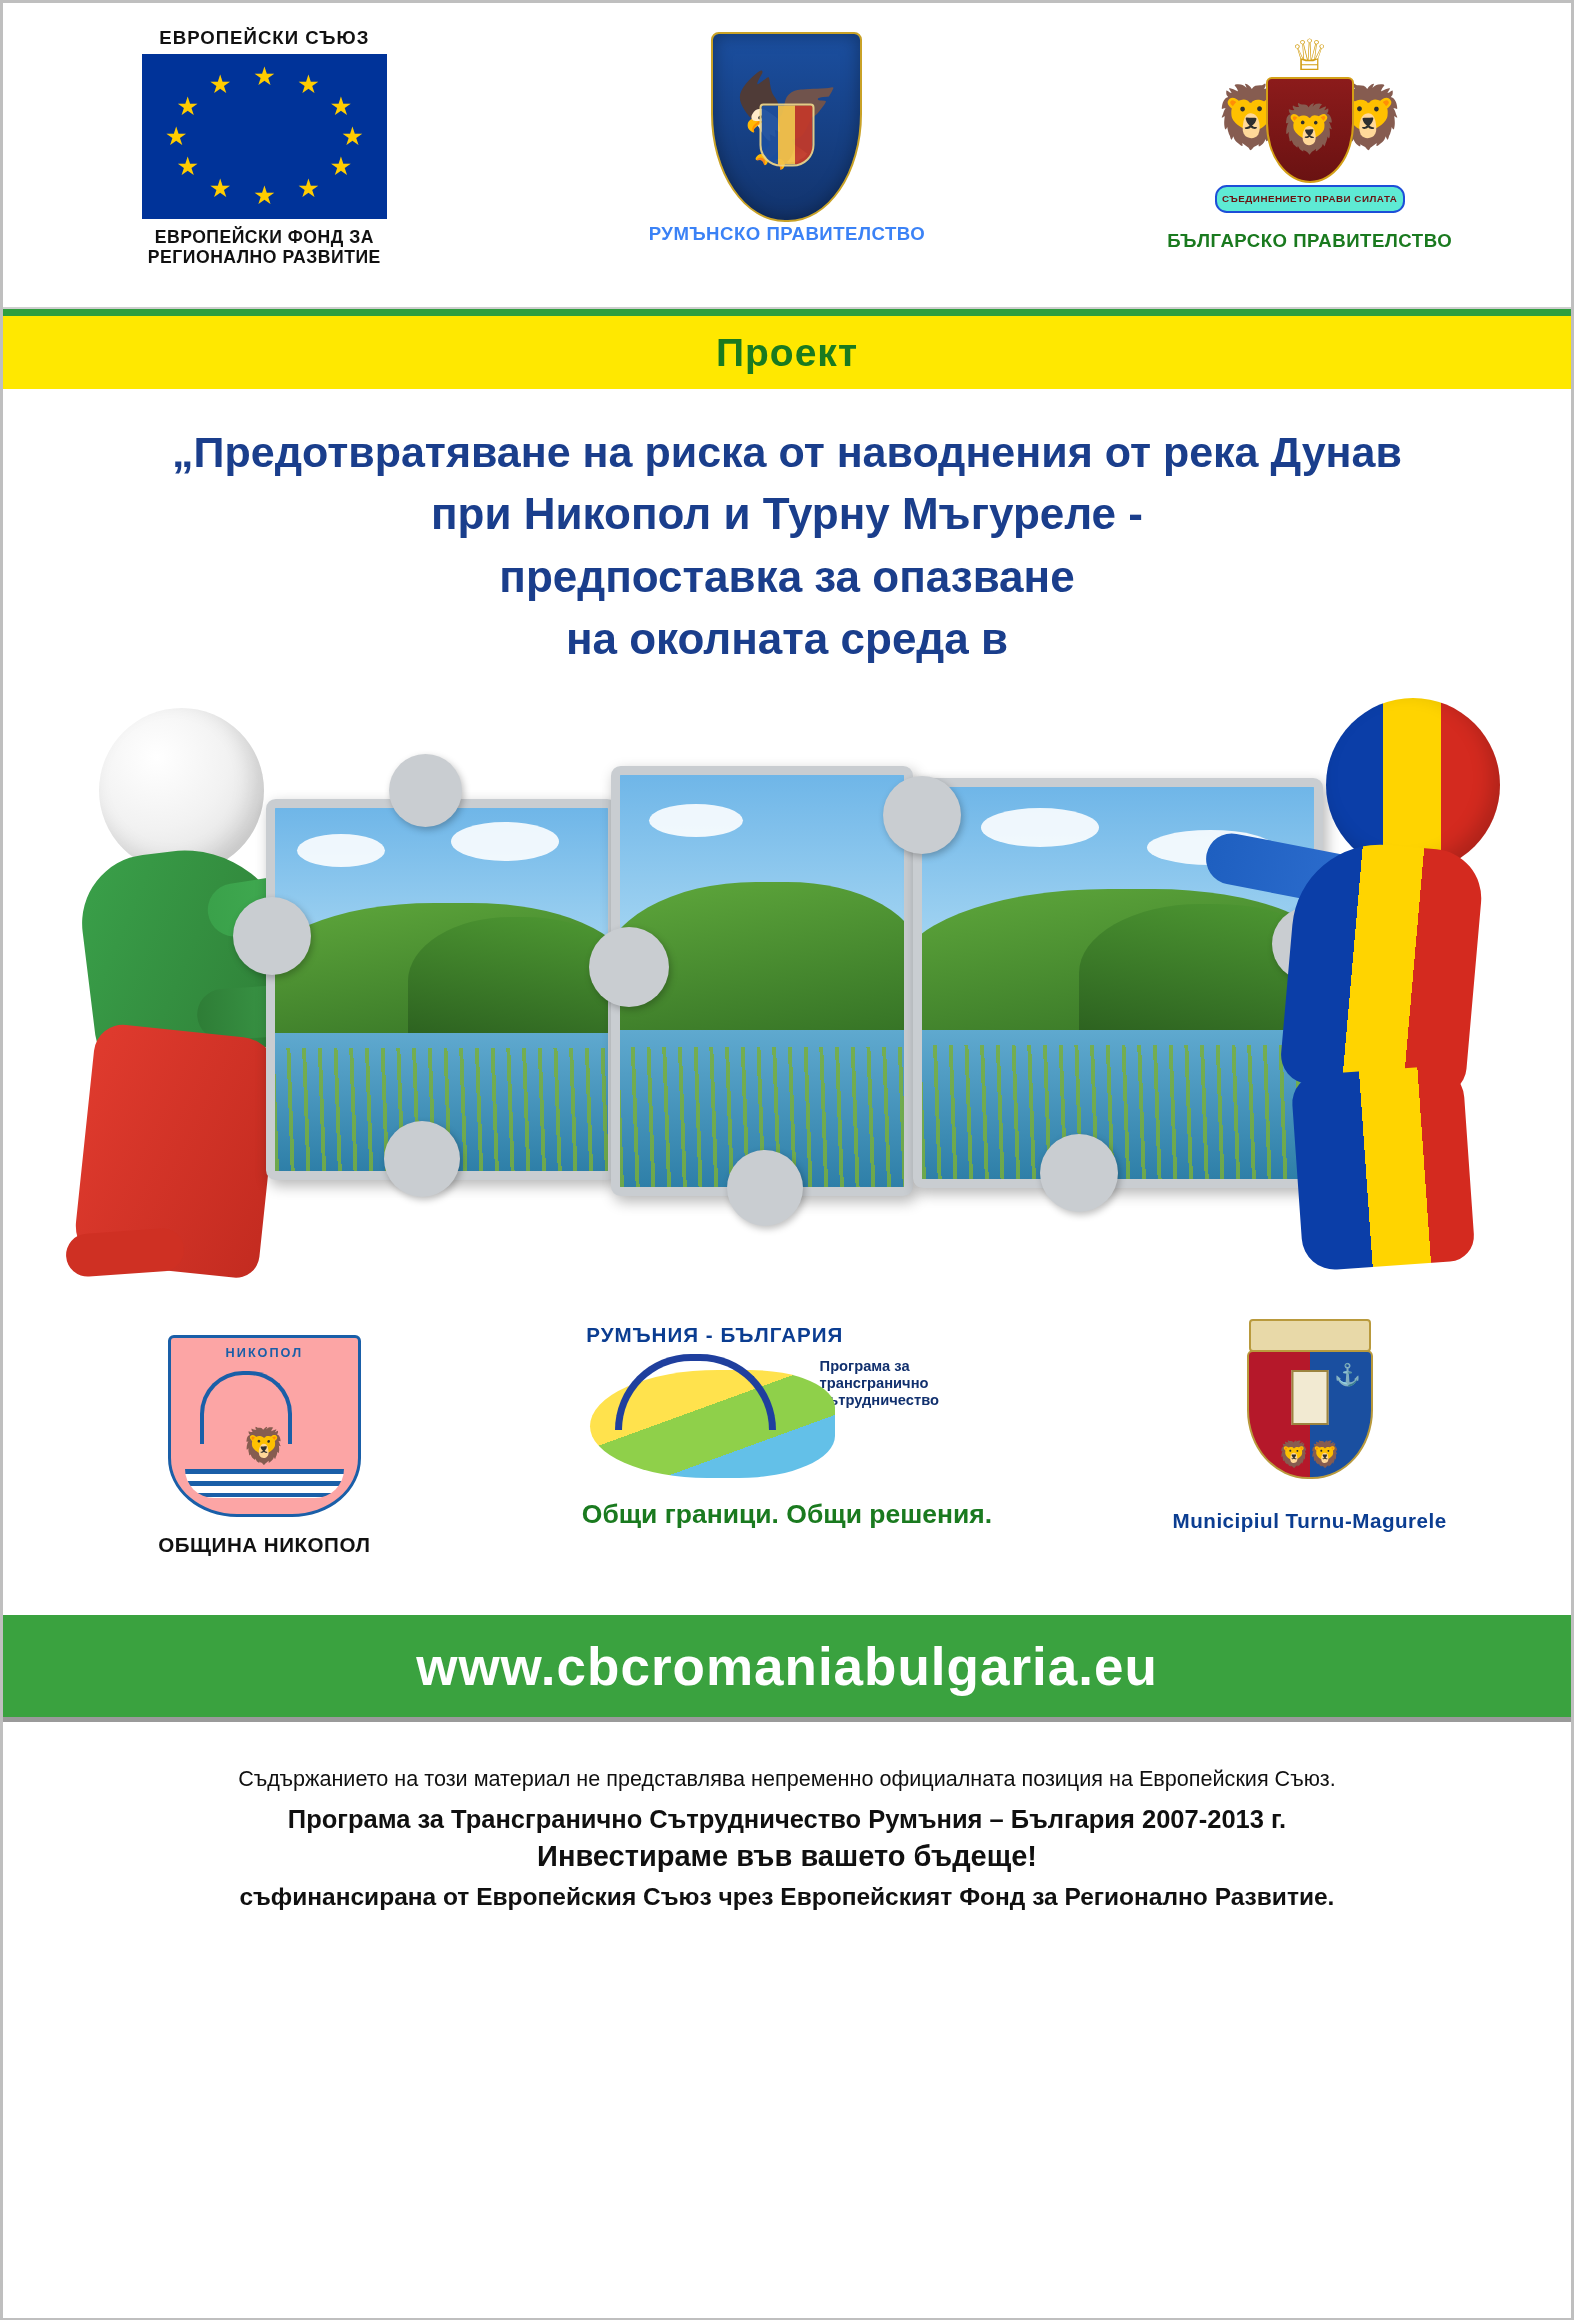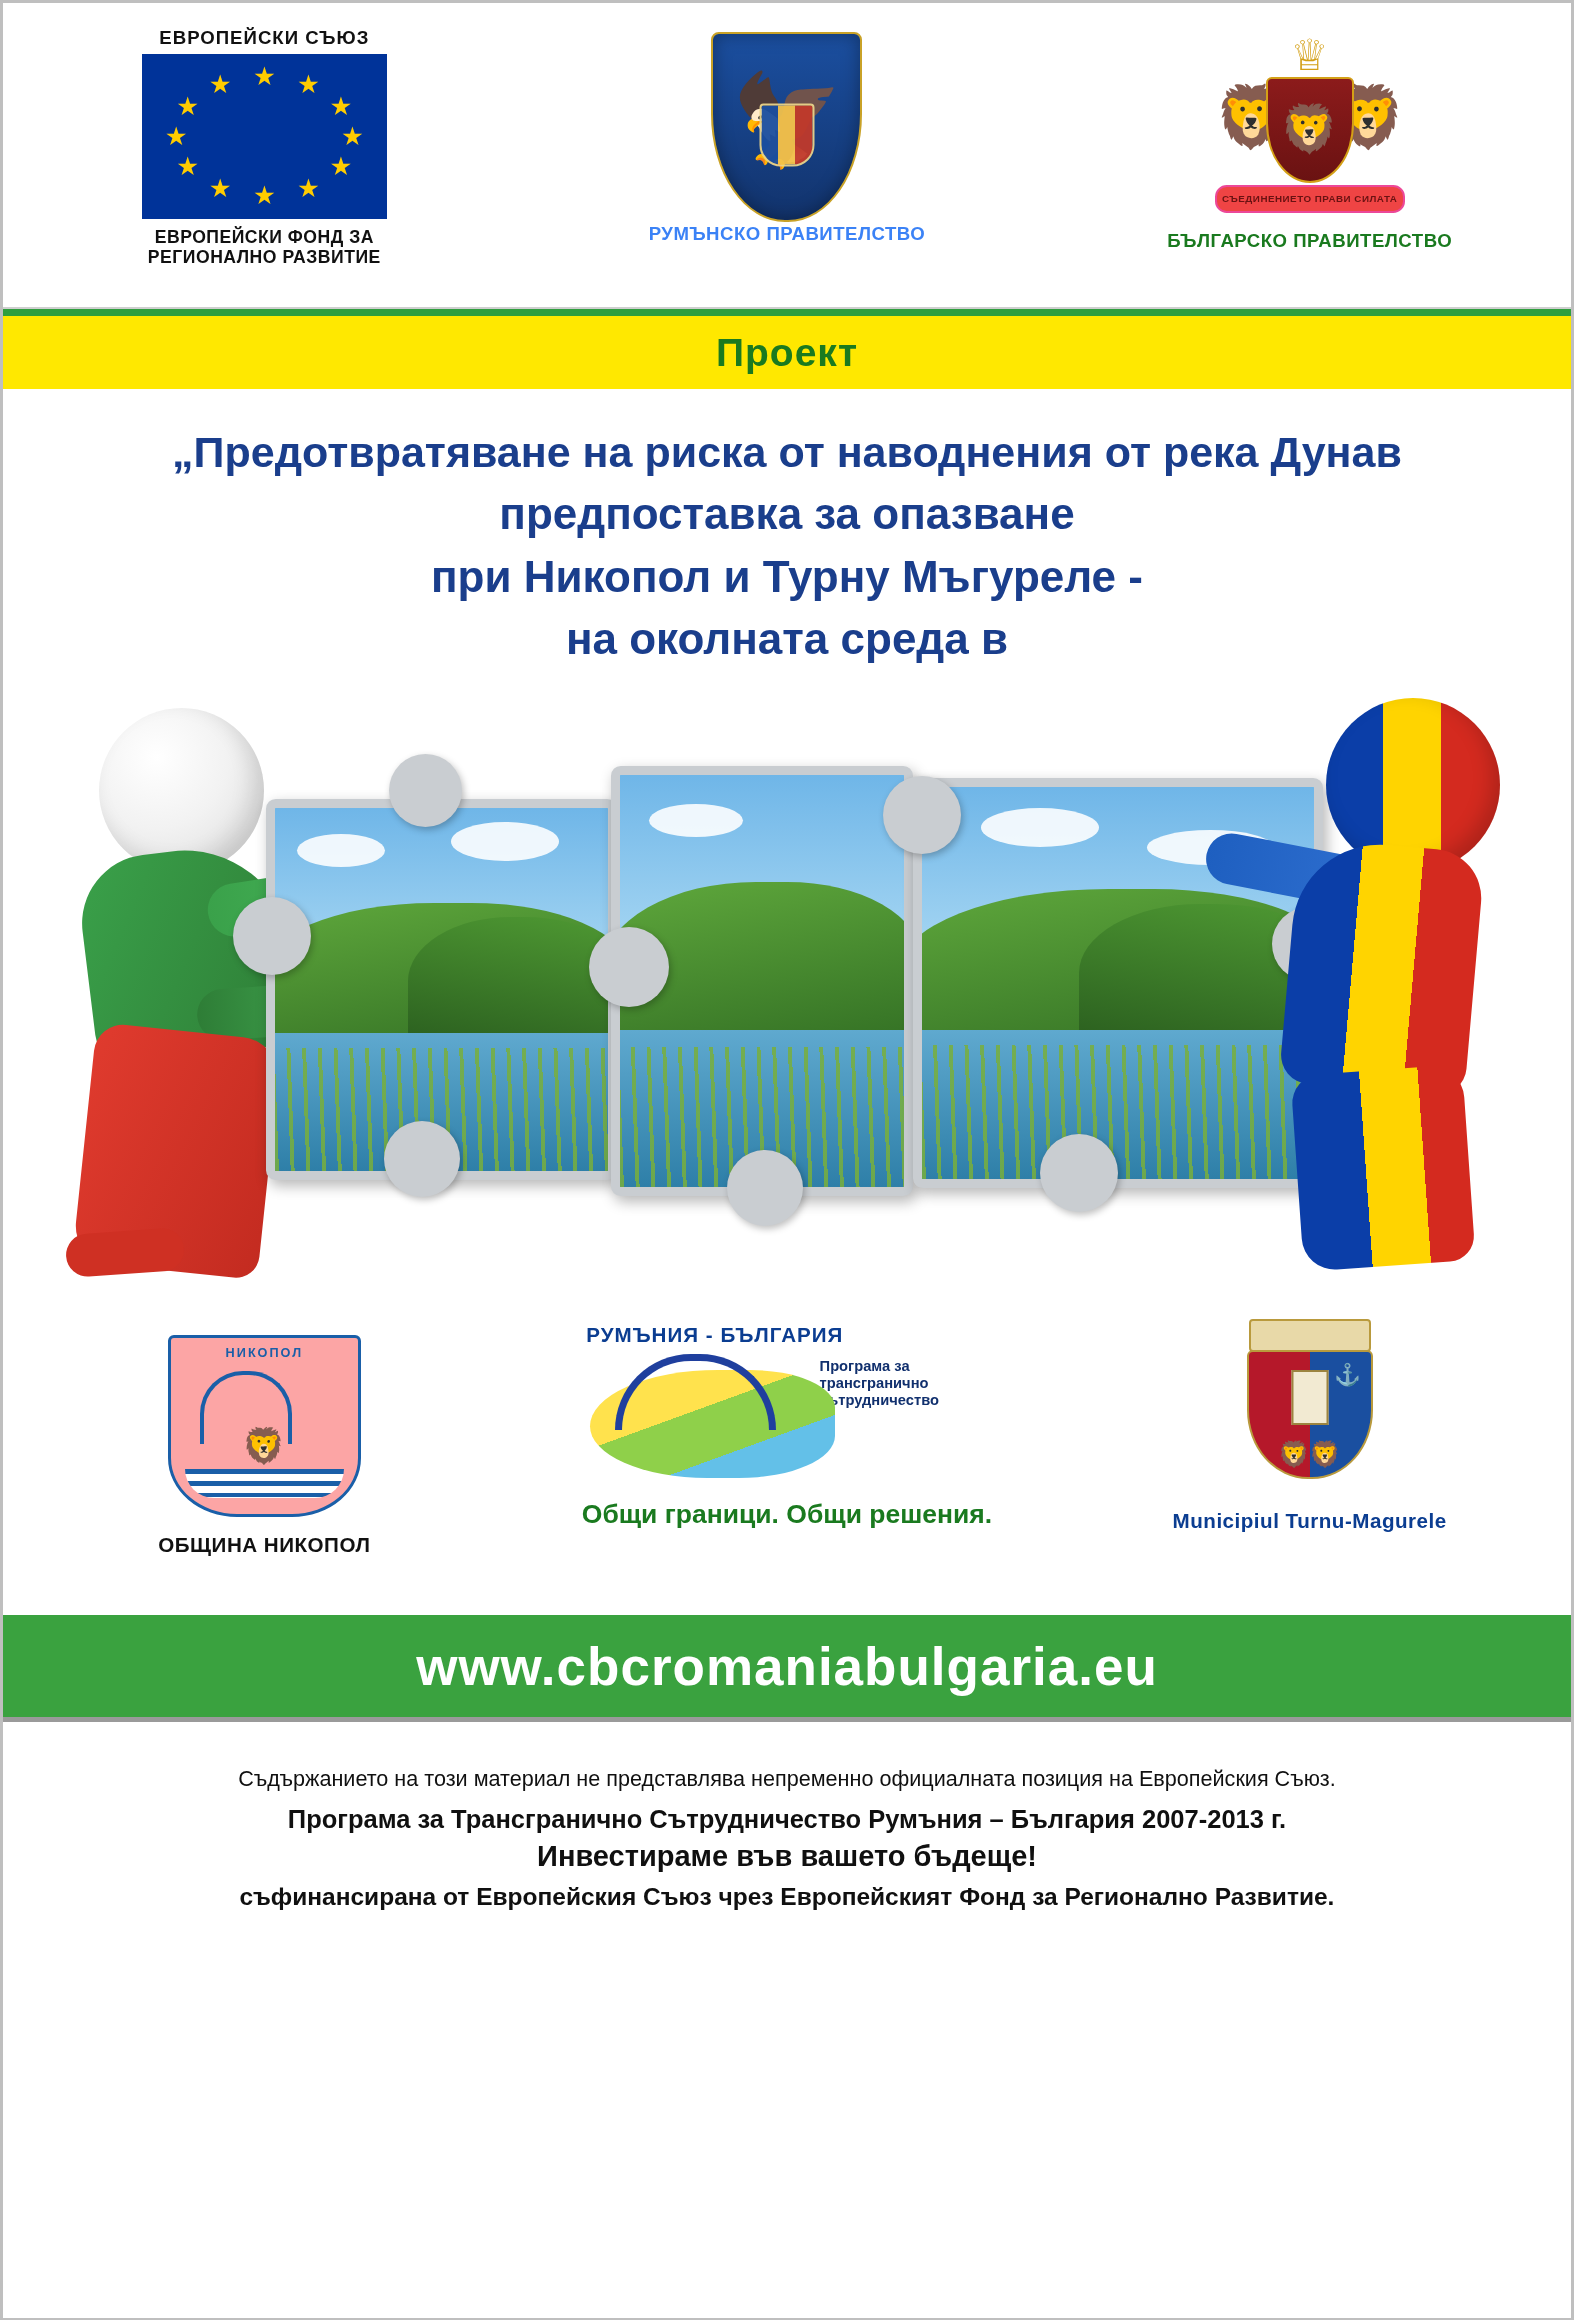--- a/index.html
+++ b/index.html
@@ -159,22 +159,22 @@
   }
   .bg-side-lion.left { left: 15.7px; transform: scaleX(-1); }
   .bg-side-lion.right { right: 15.7px; }
   .bg-ribbon {
     position: absolute;
     left: 50%;
     bottom: 5.9px;
     transform: translateX(-50%);
     width: 186px;
     height: 23.5px;
-    background: #ef4444;
-    border: 2px solid #ec4899;
+    background: #5eead4;
+    border: 2px solid #1d4ed8;
     border-radius: 11.8px;
     font-size: 9.8px;
     font-weight: bold;
     color: #6a1212;
     display: flex;
     align-items: center;
     justify-content: center;
     letter-spacing: 0.5px;
   }
   .bg-caption {
@@ -684,22 +684,22 @@
     </div>
 
   </div>
 
   <div class="project-banner">
     <div class="label">Проект</div>
   </div>
 
   <div class="title-block">
     <div class="title-line l1">„Предотвратяване на риска от наводнения от река Дунав</div>
+    <div class="title-line">при Никопол и Турну Мъгуреле -</div>
     <div class="title-line">предпоставка за опазване</div>
-    <div class="title-line">при Никопол и Турну Мъгуреле -</div>
     <div class="title-line">на околната среда в</div>
   </div>
 
   <div class="illustration">
 
     <div class="fig-left">
       <div class="head"></div>
       <div class="body"></div>
       <div class="arm"></div>
       <div class="arm2"></div>

